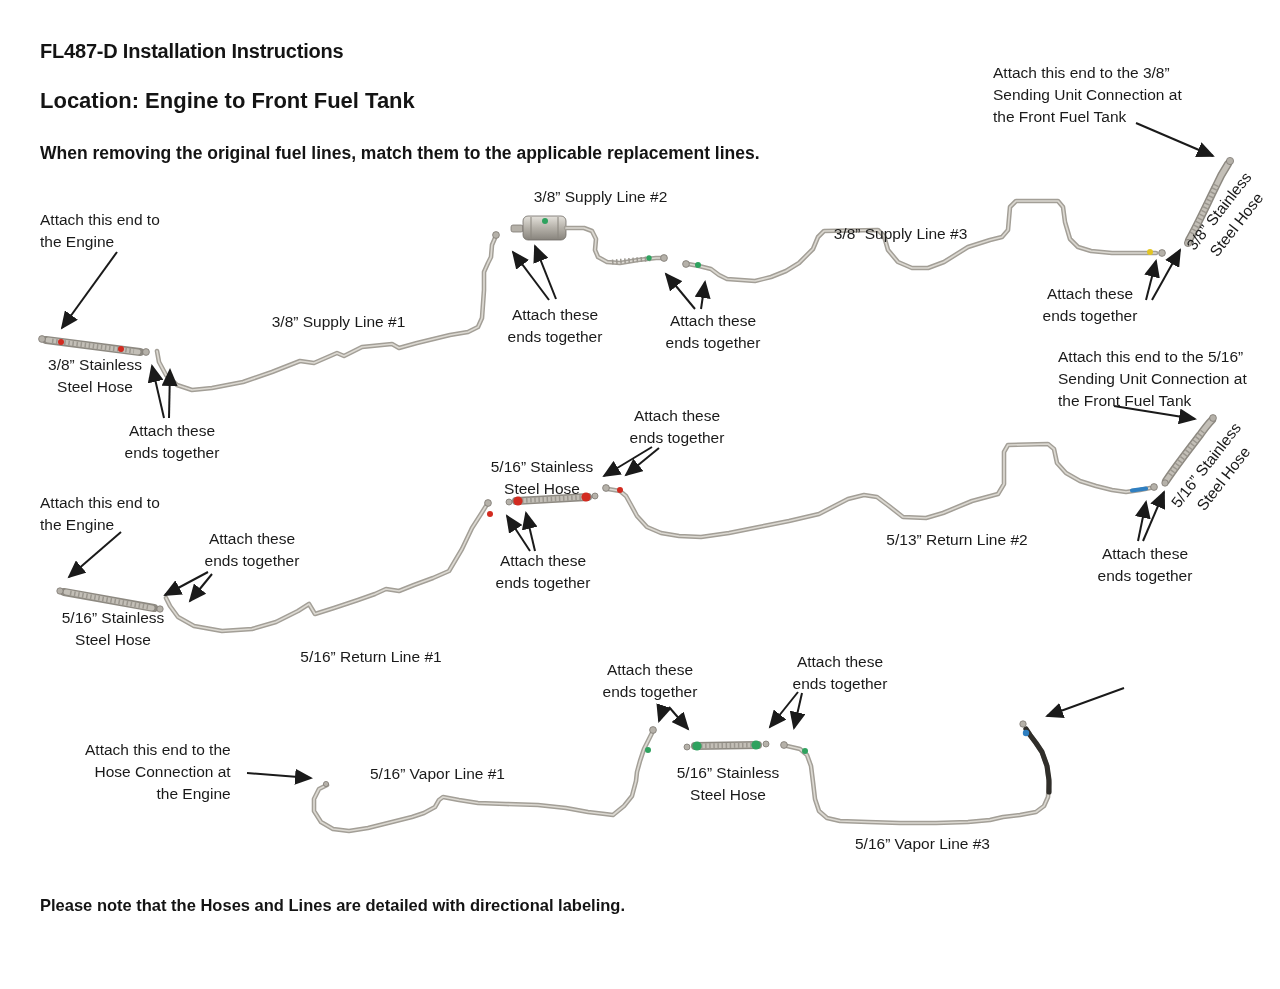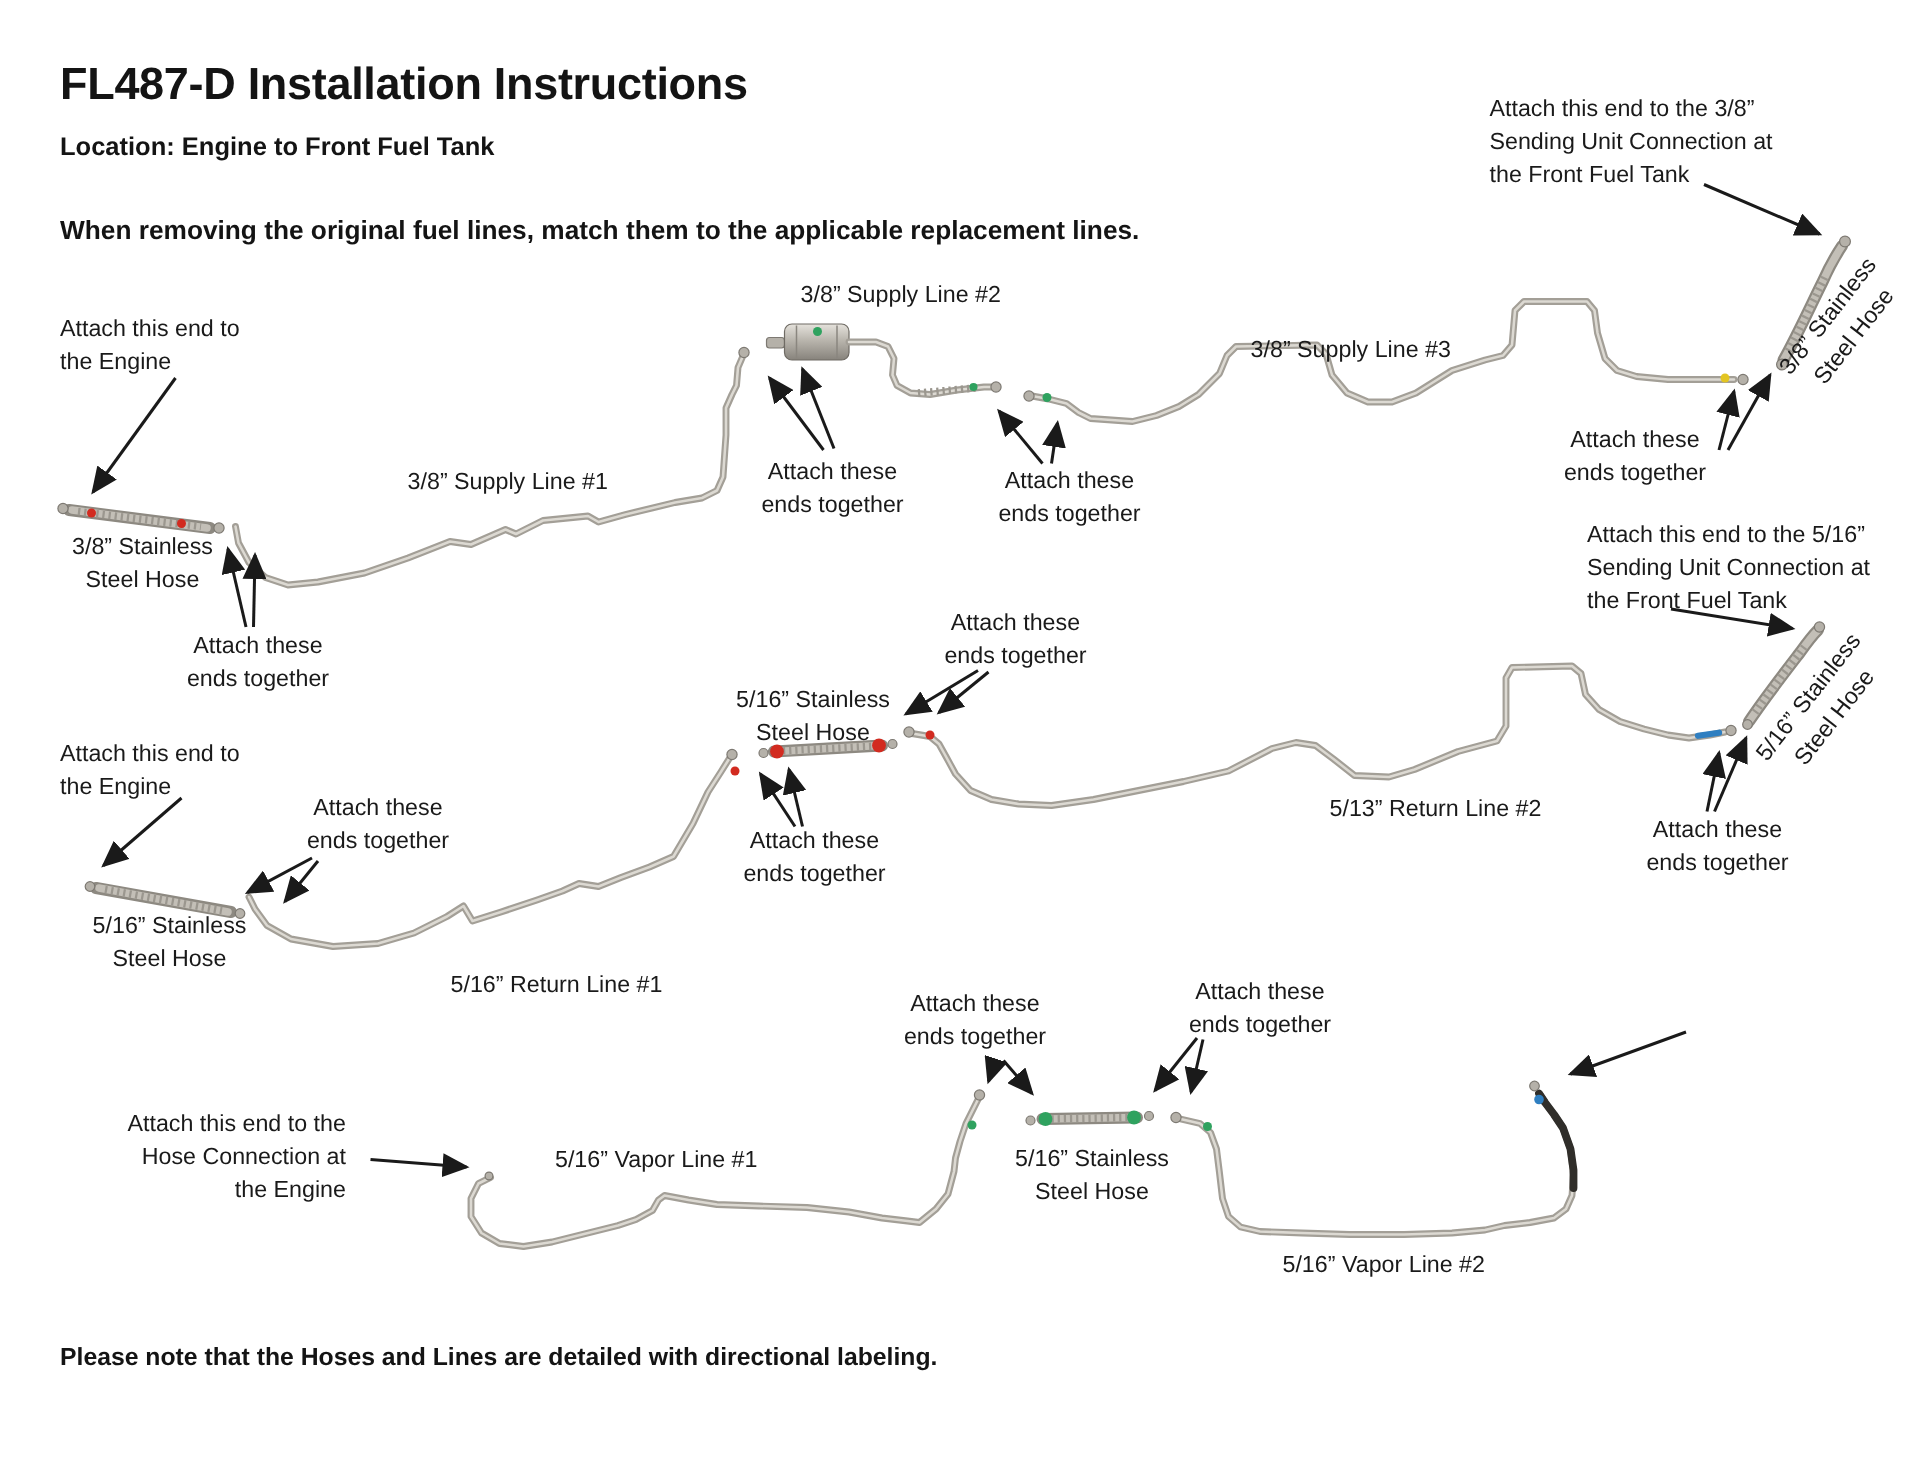--- a/index.html
+++ b/index.html
@@ -1,21 +1,21 @@
 <!DOCTYPE html>
 <html><head>
 <meta charset="utf-8">
 <style>
   html,body{margin:0;padding:0;background:#ffffff;}
   #canvas{position:relative;width:1280px;height:989px;background:#ffffff;overflow:hidden;
           font-family:"Liberation Sans",sans-serif;color:#141414;}
   #art{position:absolute;left:0;top:0;z-index:1;}
   .txt{position:absolute;z-index:2;white-space:pre-line;}
-  .ttl{font-size:30px;font-weight:bold;letter-spacing:-0.2px;}
-  .sub{font-size:17px;font-weight:bold;}
+  .ttl{font-size:20px;font-weight:bold;letter-spacing:-0.2px;}
+  .sub{font-size:22px;font-weight:bold;}
   .intro{font-size:17.5px;font-weight:bold;}
   .ann{font-size:15.5px;line-height:22px;color:#1a1a1a;}
   .c{text-align:center;}
   .rot{transform:rotate(-52deg);transform-origin:center center;}
   .foot{font-size:16.5px;font-weight:bold;line-height:24px;}
   
   .pb{fill:none;stroke:#a39f97;stroke-width:4.6;stroke-linecap:round;stroke-linejoin:round;}
   .ph{fill:none;stroke:#dcd9d2;stroke-width:1.7;stroke-linecap:round;stroke-linejoin:round;}
   .hb{fill:none;stroke:#8d8981;stroke-width:8;stroke-linecap:round;}
   .hm{fill:none;stroke:#c3bfb7;stroke-width:5;stroke-linecap:round;}
@@ -239,17 +239,17 @@
   <div class="txt ann" style="left:85px;top:739px;text-align:right;">Attach this end to the
 Hose Connection at
 the Engine</div>
   <div class="txt ann c" style="left:355px;top:763px;width:165px;">5/16” Vapor Line  #1</div>
   <div class="txt ann c" style="left:590px;top:659px;width:120px;">Attach these
 ends together</div>
   <div class="txt ann c" style="left:780px;top:651px;width:120px;">Attach these
 ends together</div>
   <div class="txt ann c" style="left:668px;top:762px;width:120px;">5/16” Stainless
 Steel Hose</div>
-  <div class="txt ann c" style="left:840px;top:833px;width:165px;">5/16” Vapor Line  #2</div>
+  <div class="txt ann c" style="left:840px;top:833px;width:165px;">5/16” Vapor Line  #3</div>
 
   <div class="txt foot" style="left:40px;top:893px;">Please note that the Hoses and Lines are detailed with directional labeling.</div>
 
 </div>
 
 </body></html>

